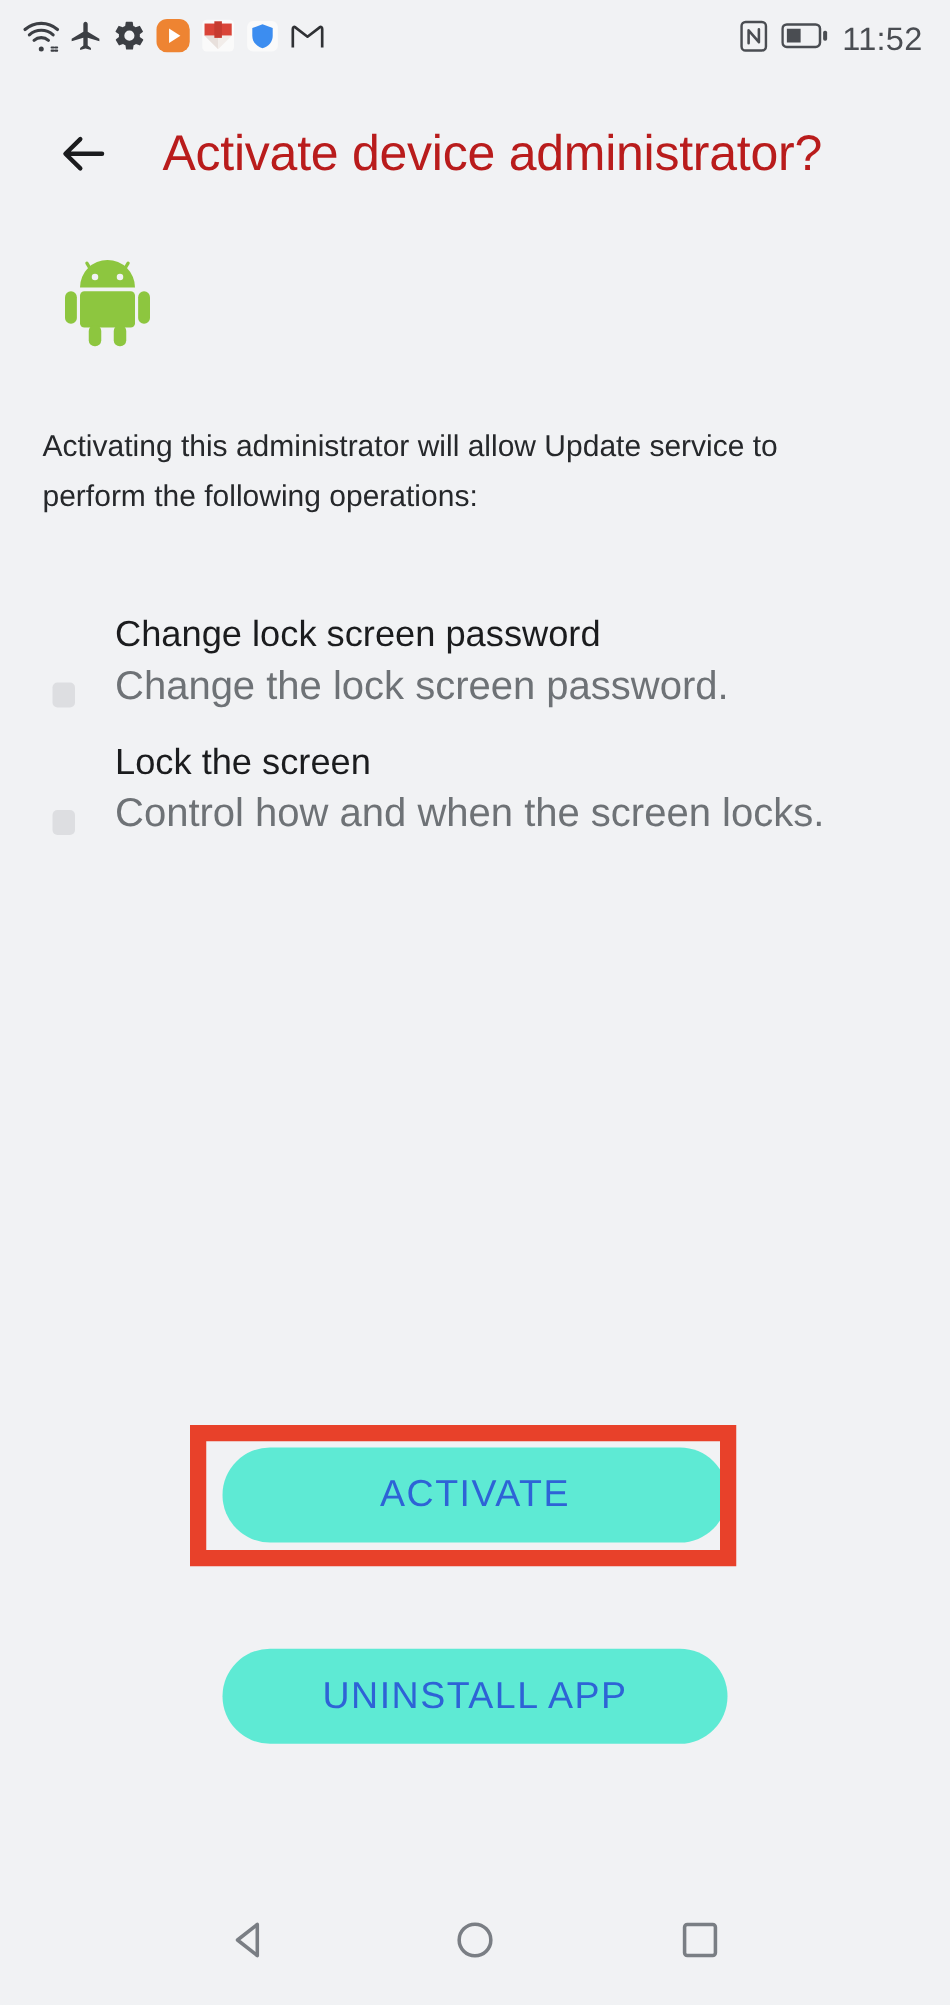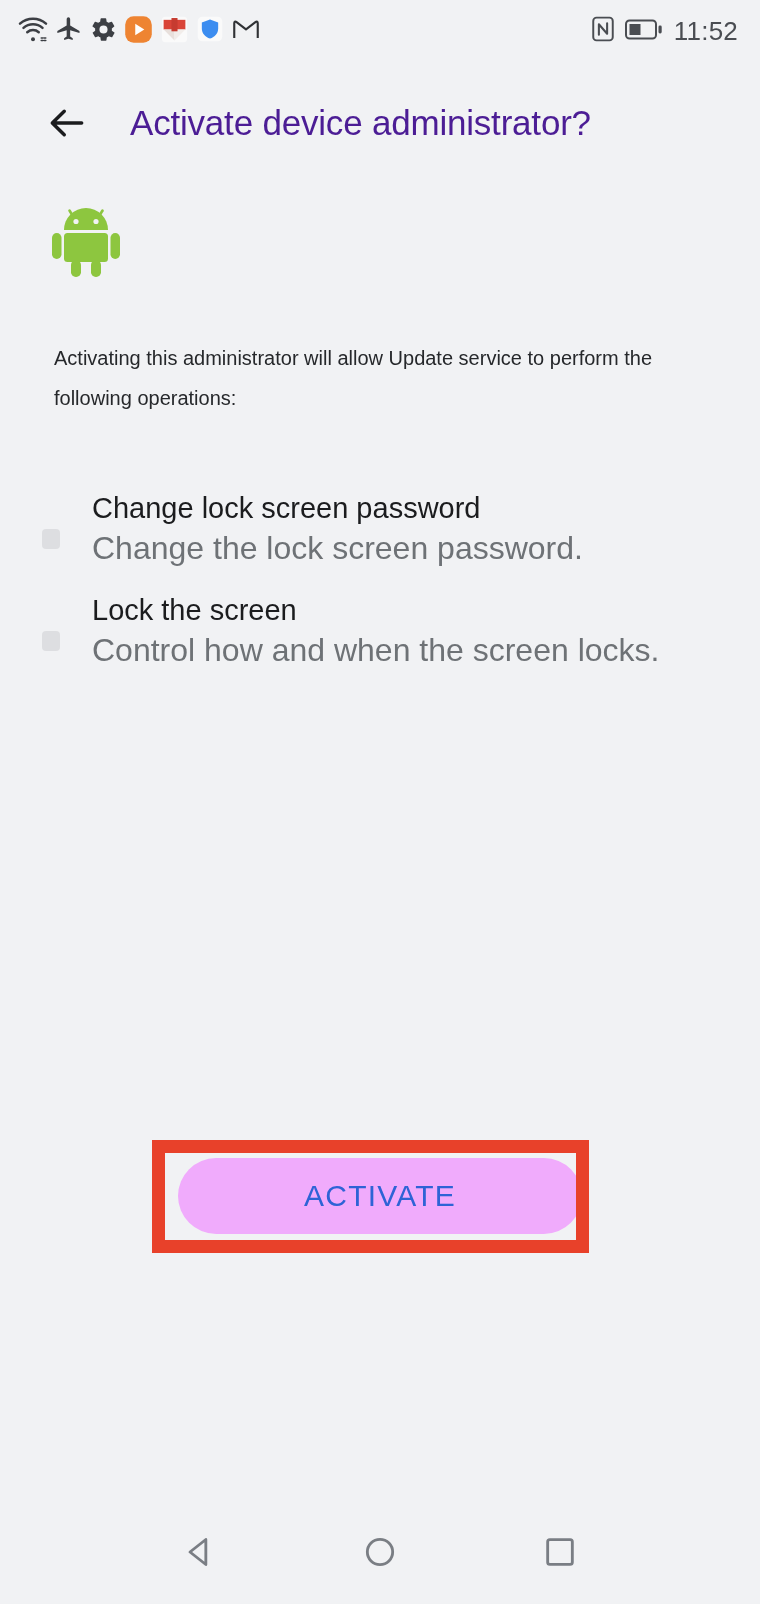--- a/index.html
+++ b/index.html
@@ -58,22 +58,22 @@
     align-items: center;
     padding-left: 44px;
   }
   .back-arrow {
     width: 46px; height: 46px;
     display: flex; align-items: center; justify-content: center;
     cursor: pointer;
     flex: 0 0 auto;
   }
   .page-title {
-    font-size: 35px;
-    color: #4c1d95;
+    font-size: 40px;
+    color: #b91c1c;
     margin-left: 40px;
     letter-spacing: -0.2px;
   }
 
   
   .app-row {
     position: absolute;
     top: 196px; left: 0;
     width: 760px;
     display: flex;
@@ -83,36 +83,36 @@
   .app-icon { width: 84px; height: 84px; flex: 0 0 auto; }
   .app-name {
     font-size: 30px;
     color: #17181A;
     margin-left: 50px;
   }
 
   
   .desc {
     position: absolute;
-    top: 338px; left: 54px;
+    top: 338px; left: 34px;
     width: 640px;
-    font-size: 20px;
+    font-size: 24px;
     line-height: 40px;
     color: #26282B;
   }
 
   
   .perm-list {
     position: absolute;
     top: 486px; left: 42px;
     width: 680px;
   }
   .perm-item {
     display: flex;
-    align-items: center;
+    align-items: flex-end;
     margin-bottom: 22px;
   }
   .perm-bullet {
     width: 18px;
     height: 20px;
     border-radius: 4px;
     background: #DDDEE1;
     flex: 0 0 auto;
     margin-top: 26px;
   }
@@ -133,21 +133,21 @@
     position: absolute;
     left: 0;
     top: 1140px;
     width: 760px;
   }
   .btn-wrap { position: relative; }
   .btn {
     width: 404px;
     height: 76px;
     margin: 0 auto;
-    background: #f0abfc;
+    background: #5eead4;
     border: none;
     border-radius: 42px;
     color: #2E63D6;
     font-size: 30px;
     font-family: "Liberation Sans", sans-serif;
     letter-spacing: 1.2px;
     display: flex;
     align-items: center;
     justify-content: center;
     cursor: pointer;
@@ -325,20 +325,21 @@
         <div style="padding-top:18px;">
           <button class="btn">ACTIVATE</button>
         </div>
       </div>
       <div class="btn-activate-box"></div>
     </div>
 
     <div class="spacer-b"></div>
 
     <div class="spacer-c"></div>
+    <button class="btn">UNINSTALL APP</button>
 
   </div>
 
   <div class="navbar">
     <div class="nav-btn">
       <svg width="40" height="40" viewBox="0 0 24 24">
         <path d="M15.5 4.5 L6 12 l9.5 7.5 Z" stroke="#7A7E84" stroke-width="1.7" fill="none" stroke-linejoin="round"></path>
       </svg>
     </div>
     <div class="nav-btn">

